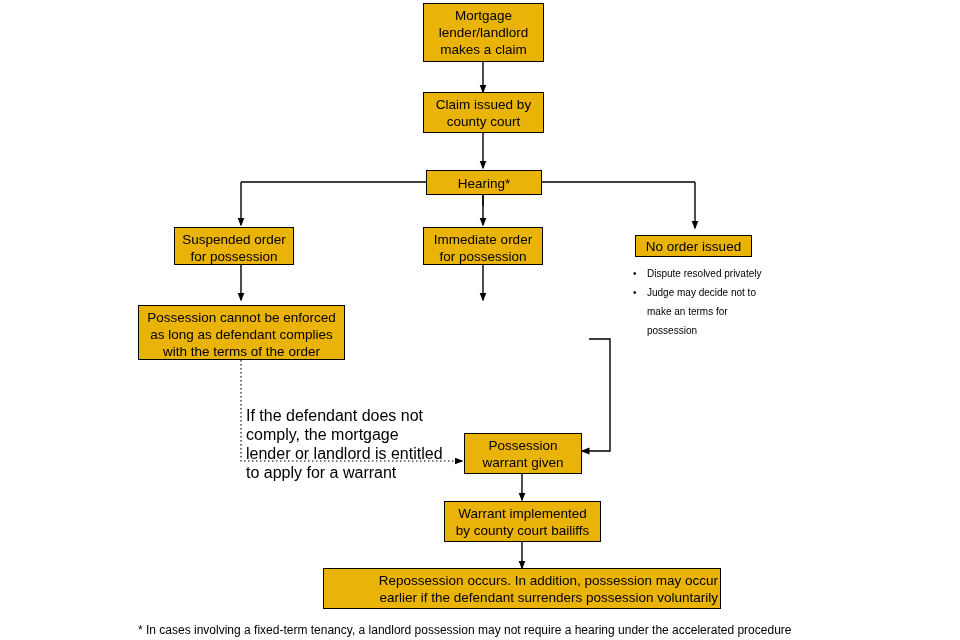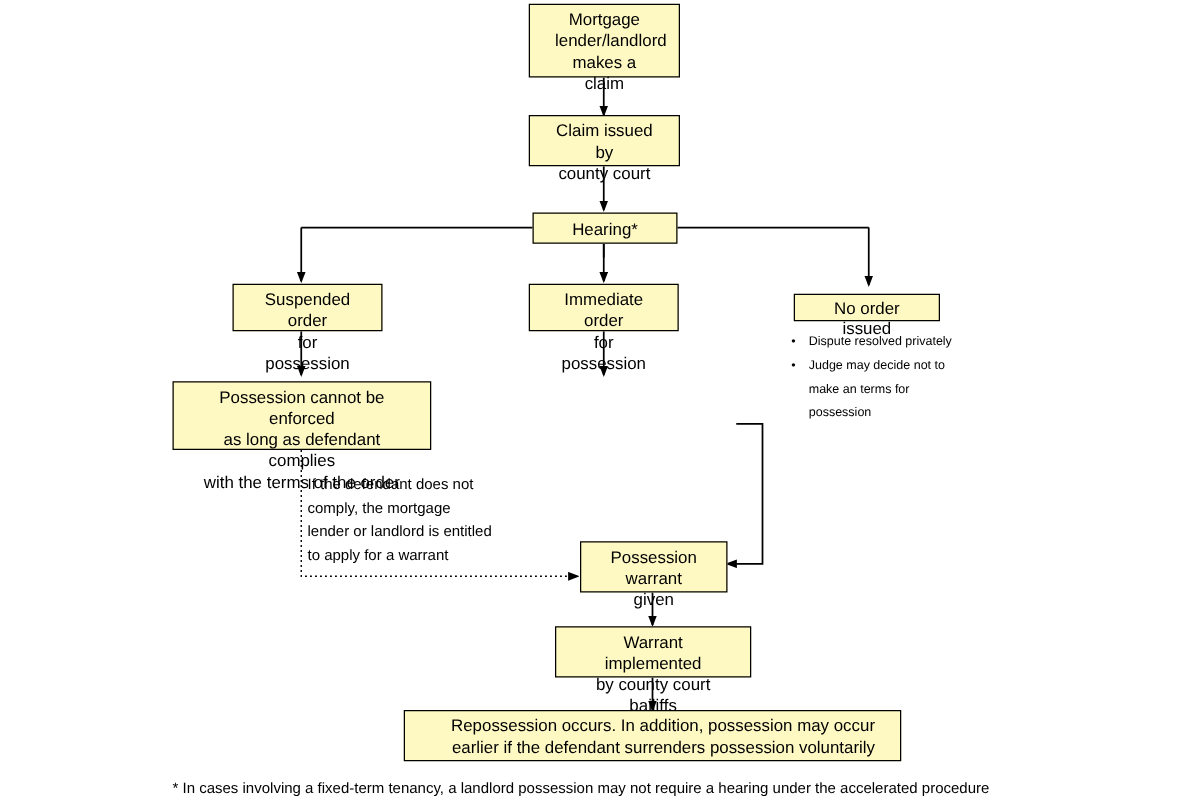--- a/index.html
+++ b/index.html
@@ -23,32 +23,33 @@
     left: 0;
     top: 0;
     width: 960px;
     height: 640px;
     pointer-events: none;
   }
   .node {
     position: absolute;
     box-sizing: border-box;
     border: 1px solid #000000;
-    background: #fef9c3;
+    background: #eab308;
     text-align: center;
     font-size: 13.5px;
     line-height: 17px;
-    padding: 3px 20px;
+    padding: 3px 2px;
     white-space: pre-line;
   }
   .plain {
     position: absolute;
-    font-size: 12px;
+    font-size: 16px;
     line-height: 19px;
     white-space: pre-line;
+    margin-top: 28px;
   }
   .bullets {
     position: absolute;
     font-size: 10px;
     line-height: 19px;
   }
   .bullets div {
     position: relative;
     padding-left: 14px;
     white-space: pre-line;
@@ -106,21 +107,21 @@
 
   <div class="node" style="left:423px; top:3px; width:121px; height:59px;">Mortgage
 lender/landlord
 makes a claim</div>
 
   <div class="node" style="left:423px; top:92px; width:121px; height:41px;">Claim issued by
 county court</div>
 
   <div class="node" style="left:426px; top:170px; width:116px; height:25px; line-height:19px;">Hearing*</div>
 
-  <div class="node" style="left:186px; top:227px; width:120px; height:38px;">Suspended order
+  <div class="node" style="left:174px; top:227px; width:120px; height:38px;">Suspended order
 for possession</div>
 
   <div class="node" style="left:423px; top:227px; width:120px; height:38px;">Immediate order
 for possession</div>
 
   <div class="node" style="left:635px; top:235px; width:117px; height:22px; line-height:16px;">No order issued</div>
 
   <div class="bullets" style="left:633px; top:264px; width:190px;">
     <div>Dispute resolved privately</div>
     <div>Judge may decide not to

